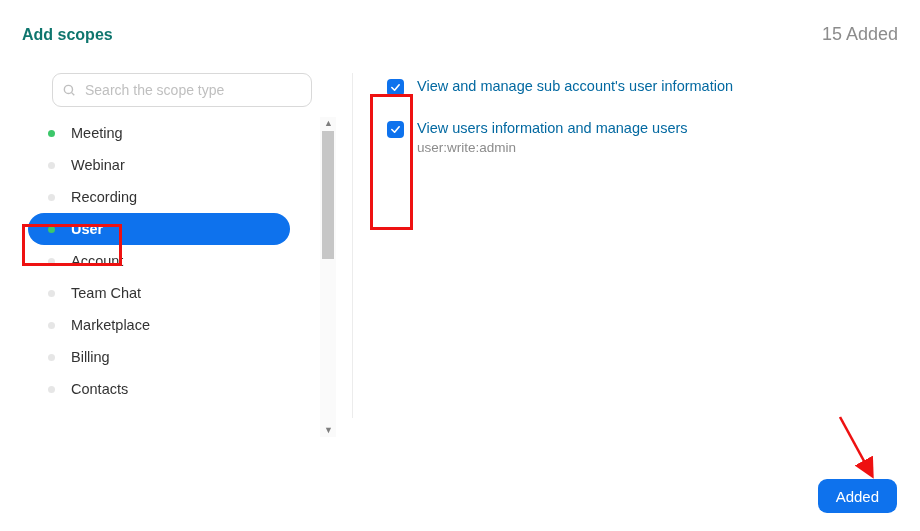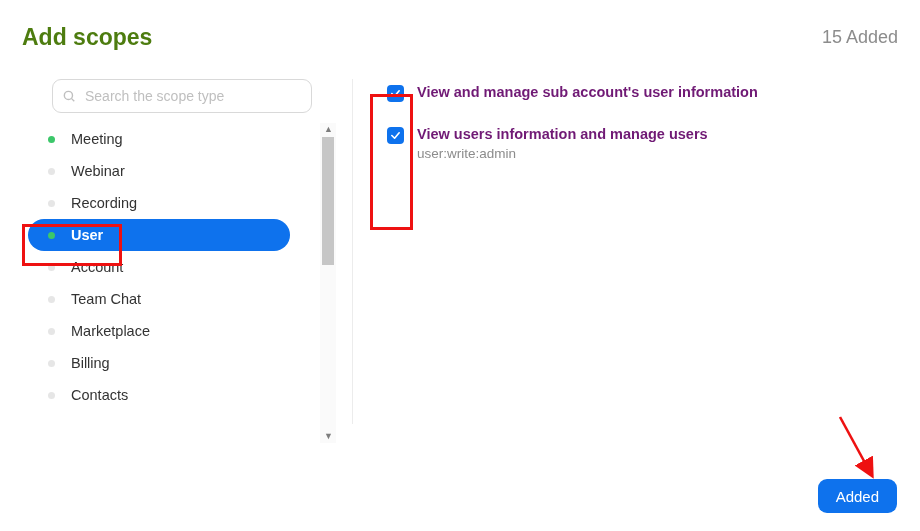--- a/index.html
+++ b/index.html
@@ -12,23 +12,23 @@
       position: relative;
       background: #fff;
     }
     .header {
       display: flex;
       justify-content: space-between;
       align-items: center;
       padding: 24px 22px 10px 22px;
     }
     .header h1 {
-      font-size: 23px;
+      font-size: 16px;
       font-weight: 700;
-      color: #4d7c0f;
+      color: #0f766e;
     }
     .added-count {
       font-size: 18px;
       color: #8c8c8c;
       font-weight: 400;
     }
     .content {
       display: flex;
       padding: 18px 22px 0 22px;
       height: 400px;
@@ -144,23 +144,22 @@
       align-items: center;
       justify-content: center;
       margin-right: 13px;
       margin-top: 2px;
       flex-shrink: 0;
       cursor: pointer;
     }
     .checkbox svg { display: block; }
     .scope-text .title {
       font-size: 14.5px;
-      color: #701a75;
+      color: #0369a1;
       line-height: 1.35;
-      font-weight: bold;
     }
     .scope-text .identifier {
       font-size: 13.5px;
       color: #8c8c8c;
       margin-top: 2px;
     }
     
     .red-box {
       position: absolute;
       border: 3px solid #e11;

